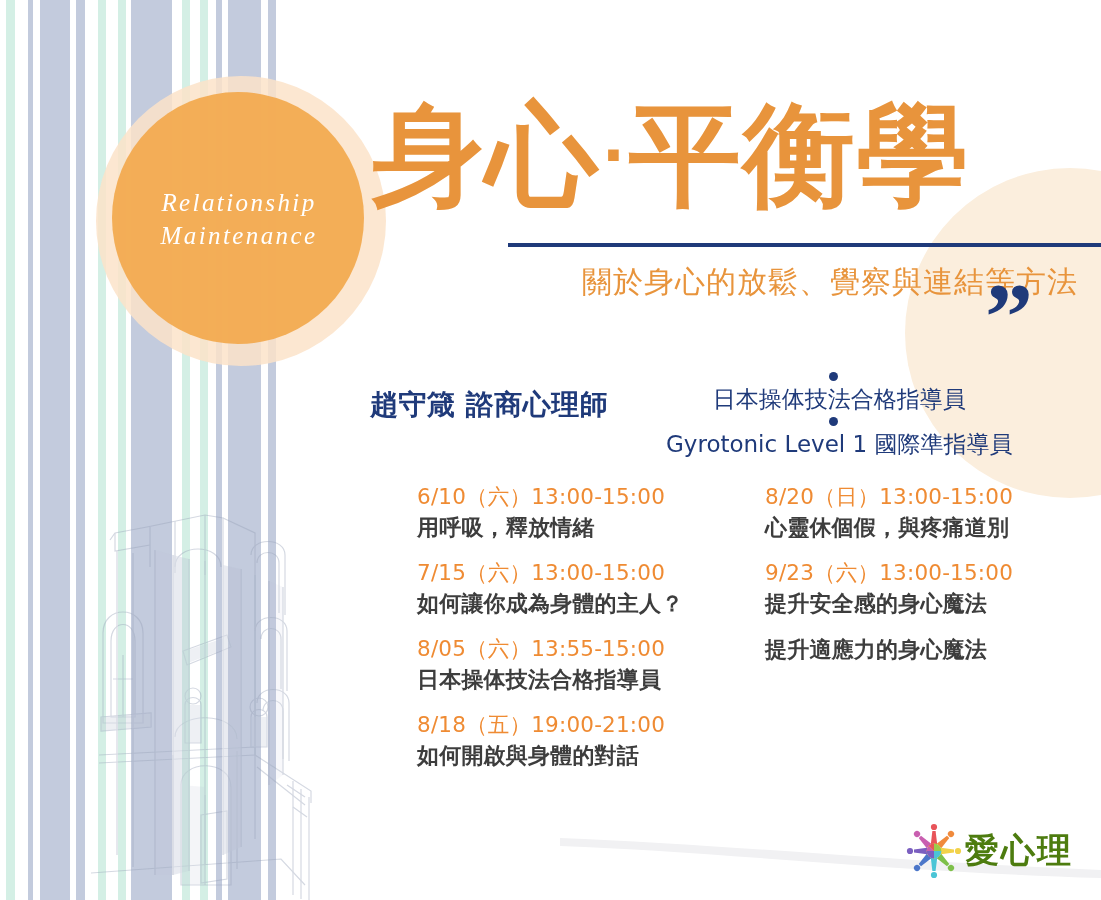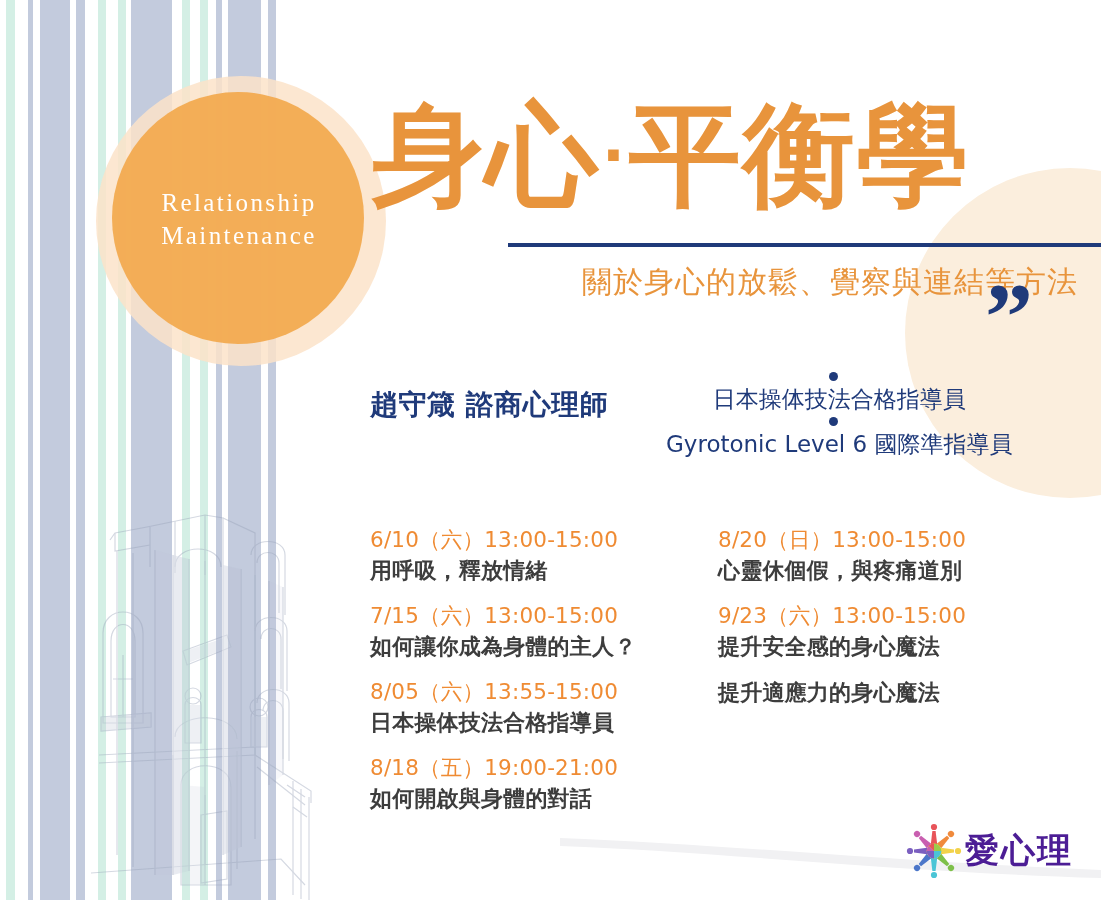--- a/index.html
+++ b/index.html
@@ -33,20 +33,21 @@
     background:#fbeedd;
   }
 
   
   #rm{
     position:absolute;left:108px;top:186px;width:262px;
     text-align:center;color:#ffffff;
     font-family:"Liberation Serif","DejaVu Serif",serif;
     font-size:25px;line-height:33px;letter-spacing:2.4px;
     white-space:nowrap;
+    font-style:italic;
   }
 
   
   #title{
     position:absolute;left:372px;top:96px;
     color:#e8943c;
     font-size:112px;line-height:118px;
     font-weight:700;
     letter-spacing:2px;
     white-space:nowrap;
@@ -91,21 +92,21 @@
     color:#1f3a7a;font-size:23px;line-height:36px;
     font-family:"DejaVu Sans","Liberation Sans",sans-serif;
   }
   #creds .row{display:flex;align-items:center;white-space:nowrap;flex-direction:column;}
   #creds .bul{
     width:9px;height:9px;border-radius:50%;background:#1f3a7a;
     margin-right:11px;flex:0 0 auto;
   }
 
   
-  .sched{position:absolute;top:525px;}
+  .sched{position:absolute;top:482px;margin-left:47px;}
   #sched-left{left:370px;width:330px;}
   #sched-right{left:718px;width:330px;}
   .sess{margin-bottom:14px;}
   .sess .when{
     color:#ef8b33;font-size:21.5px;line-height:30px;letter-spacing:.2px;
     white-space:nowrap;
     font-family:"DejaVu Sans","Liberation Sans",sans-serif;
   }
   .sess .what{
     color:#3d3d3d;font-size:22px;line-height:32px;font-weight:700;letter-spacing:.2px;
@@ -114,21 +115,21 @@
   }
 
   
   #swoosh{position:absolute;left:560px;top:818px;width:541px;height:72px;}
 
   
   #logo{position:absolute;left:905px;top:818px;width:175px;height:66px;}
   #logo-mark{position:absolute;left:0;top:4px;width:58px;height:58px;}
   #logo-text{
     position:absolute;left:60px;top:10px;
-    color:#4c1d95;font-size:34px;line-height:44px;letter-spacing:2px;
+    color:#4d7c0f;font-size:34px;line-height:44px;letter-spacing:2px;
     font-weight:700;white-space:nowrap;
     font-family:"DejaVu Sans","Liberation Sans",sans-serif;
   }
 </style>
 </head>
 <body>
 
 <div id="poster">
 
   <div id="stripes">
@@ -226,21 +227,21 @@
 
   <div id="speaker">趙守箴 諮商心理師</div>
 
   <div id="creds">
     <div class="row">
       <span class="bul"></span>
       <span>日本操体技法合格指導員</span>
     </div>
     <div class="row">
       <span class="bul"></span>
-      <span>Gyrotonic Level 6 國際準指導員</span>
+      <span>Gyrotonic Level 1 國際準指導員</span>
     </div>
   </div>
 
   <div class="sched" id="sched-left">
     <div class="sess">
       <div class="when">6/10（六）13:00-15:00</div>
       <div class="what">用呼吸，釋放情緒</div>
     </div>
     <div class="sess">
       <div class="when">7/15（六）13:00-15:00</div>

